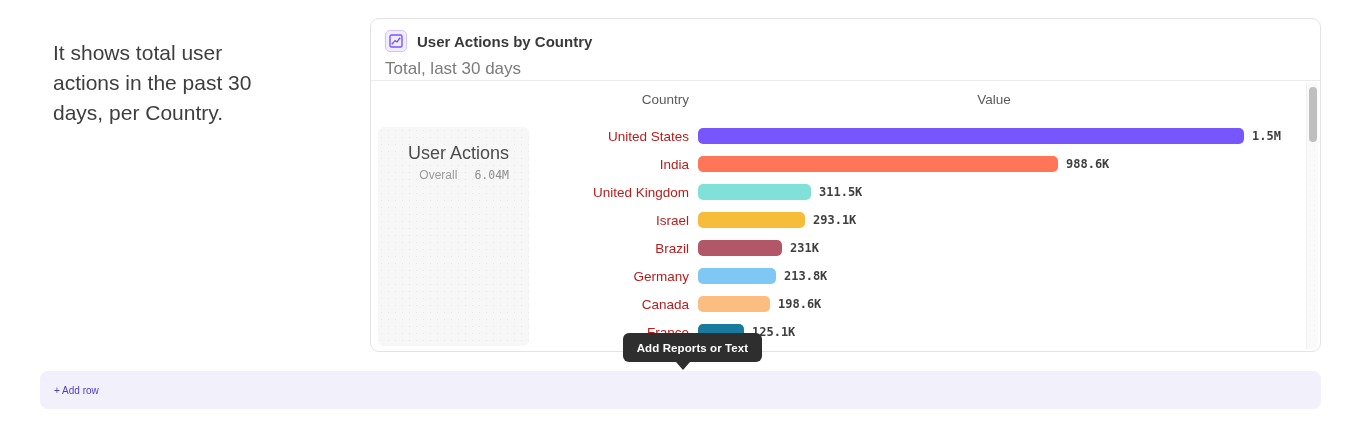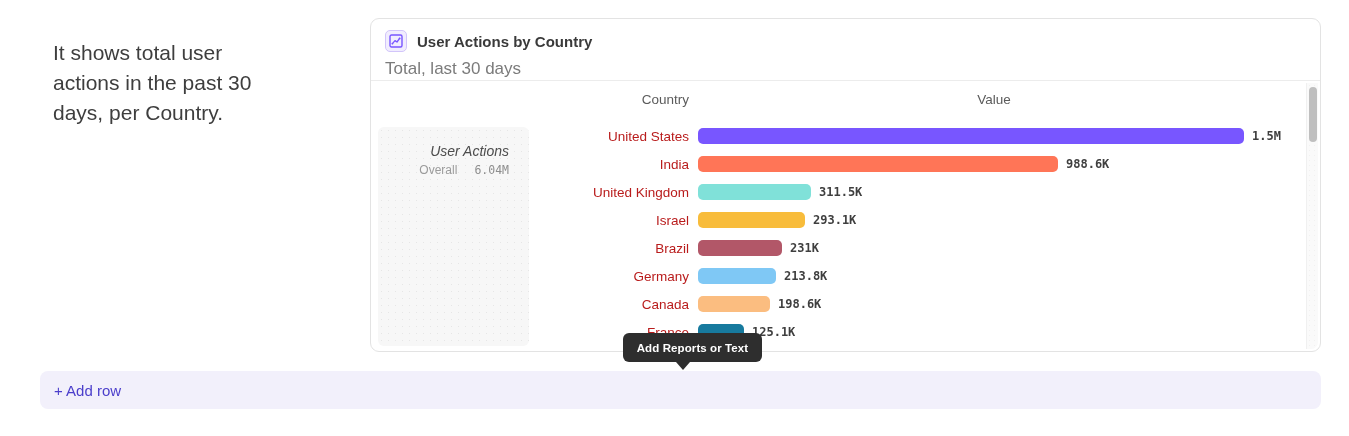--- a/index.html
+++ b/index.html
@@ -27,21 +27,21 @@
   .col-header { position:absolute; top:11px; font-size:13.5px; color:#5b5b5b; }
   .col-event   { left:0;  width:158px; text-align:right; }
   .col-country { left:166px; width:152px; text-align:right; }
   .col-value   { left:327px; width:592px; text-align:center; }
 
   .event-cell { position:absolute; left:7px; top:46px; width:151px; height:219px;
     background:#f7f7f7; border-radius:6px; text-align:right;
     padding:16px 20px 0 0;
     background-image:radial-gradient(#e6e6e6 0.9px, transparent 0.9px);
     background-size:7px 7px; }
-  .event-name { font-size:14px; color:#4c4c4c;font-style:italic; }
+  .event-name { font-size:18px; color:#4c4c4c; }
   .event-overall { margin-top:4px; font-size:12px; color:#9b9b9b; }
   .event-overall .mono { font-family:"DejaVu Sans Mono", monospace; font-size:11.5px;
     color:#8e8e8e; margin-left:17px; }
 
   .chart-rows { position:absolute; left:0; top:41px; right:14px; }
   .chart-row { height:28px; display:flex; align-items:center; }
   .country-label { width:318px; text-align:right; font-size:13.5px; color:#b91c1c; flex:0 0 auto; }
   .bar-cell { display:flex; align-items:center; margin-left:9px;font-weight:bold; }
   .bar { height:16px; border-radius:5px; }
   .bar-value { margin-left:8px; font-family:"DejaVu Sans Mono", monospace;
@@ -59,21 +59,21 @@
     display:flex; align-items:center; justify-content:center;
     font-size:11.5px; font-weight:700; letter-spacing:0.1px; }
   .tooltip-arrow { position:absolute; top:100%; left:53px; width:0; height:0;
     border-left:7px solid transparent; border-right:7px solid transparent;
     border-top:8px solid #2e2e2e; }
 
   
   .add-row-bar { position:absolute; left:40px; top:371px; width:1281px; height:38px;
     background:#f2f0fb; border-radius:8px; display:flex; align-items:center;
     padding-left:14px; cursor:pointer; }
-  .add-row-bar span { font-size:15px; font-weight:500; color:#4b3ecb; }
+  .add-row-bar span { font-size:10px; font-weight:500; color:#4b3ecb; }
 </style>
 </head>
 <body>
 
 <div class="intro">
   <p>It shows total user actions in the past 30 days, per Country.</p>
 </div>
 
 <div class="report-card">
   <div class="card-header">

